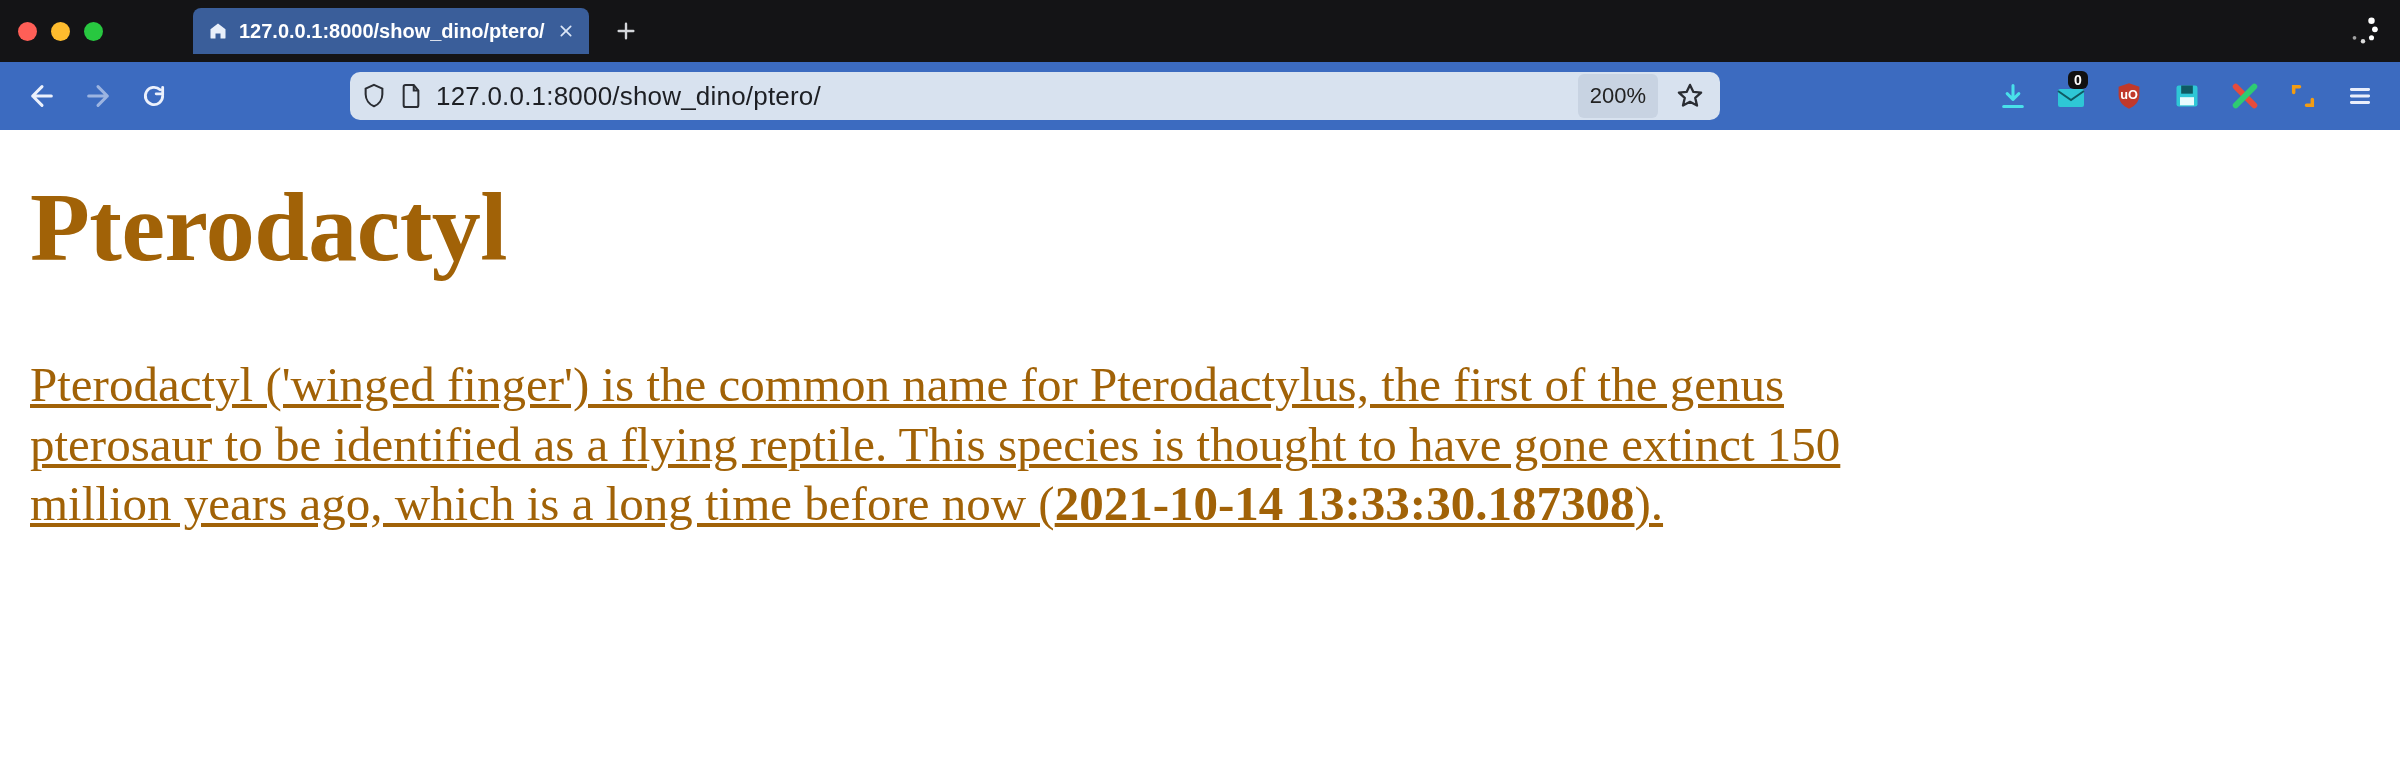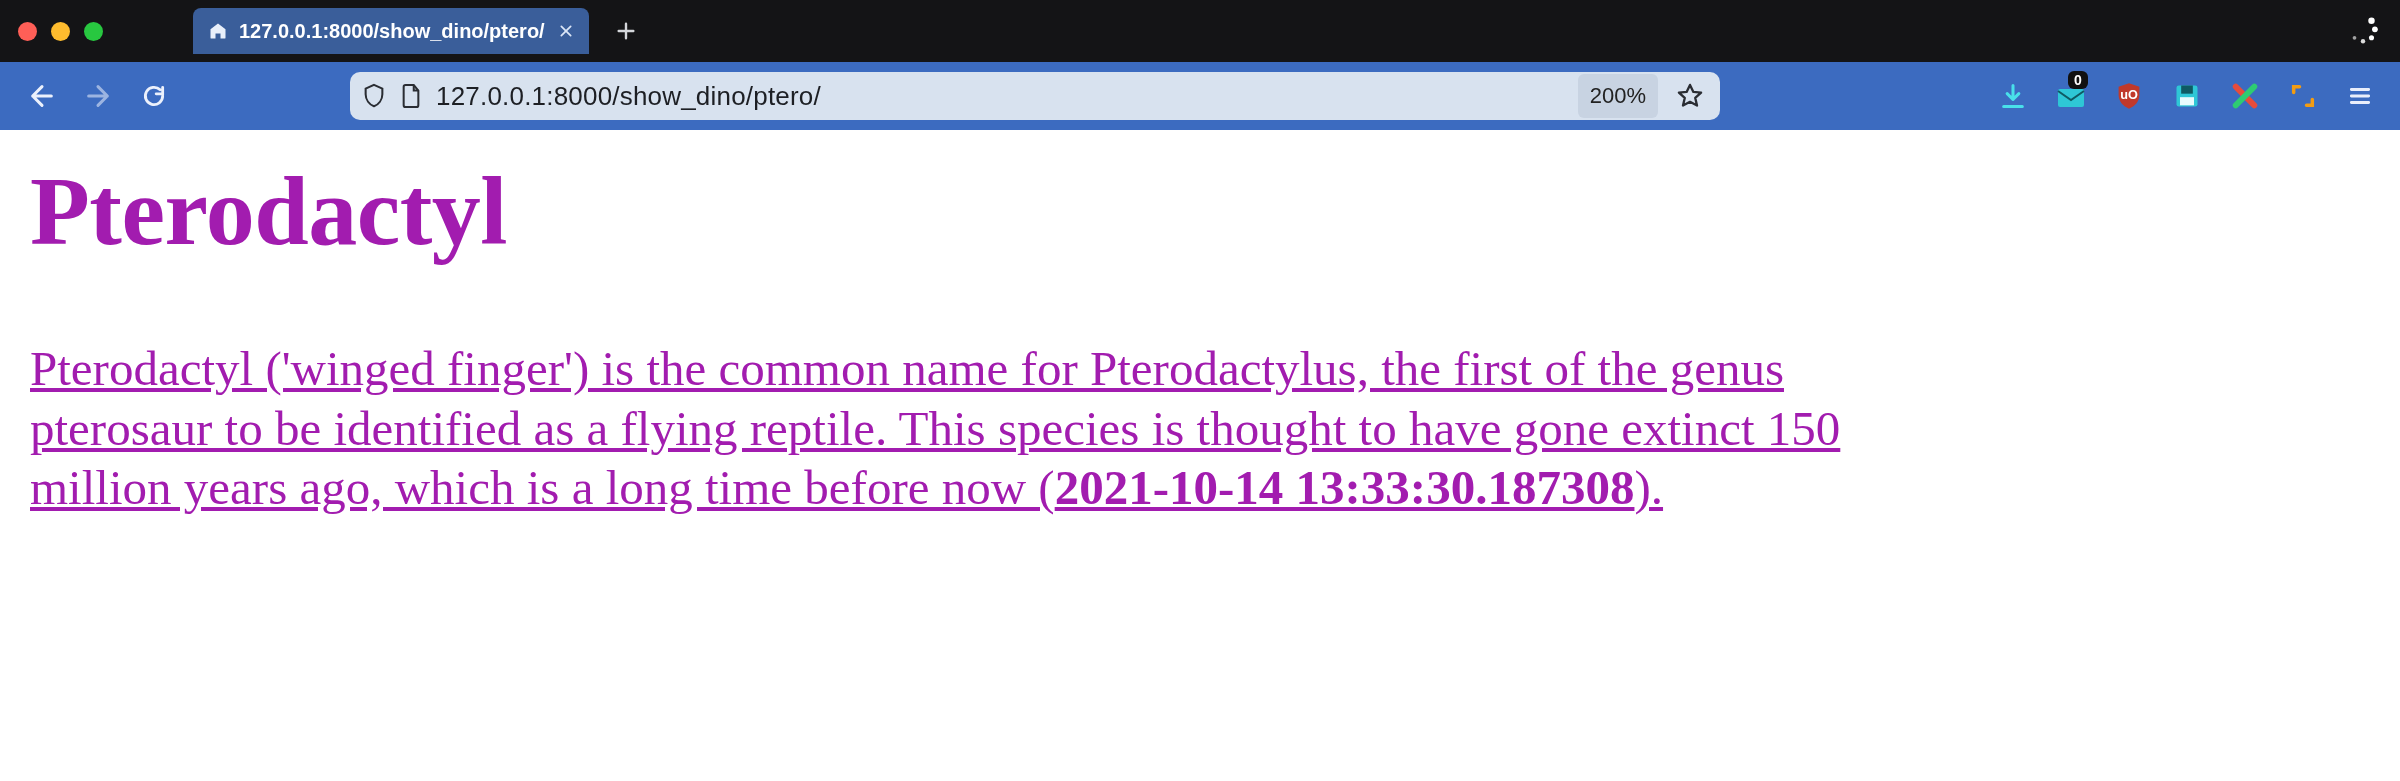--- a/index.html
+++ b/index.html
@@ -106,23 +106,23 @@
     .ext-icons { display:flex; align-items:center; gap: 24px; margin-right: 6px; }
     .ext { width: 34px; height: 34px; display:flex; align-items:center; justify-content:center; position:relative; }
     .ext .badge {
       position:absolute; top:-8px; left:14px; background:#111; color:#fff; font-size:14px;
       border-radius:6px; padding: 0 6px; line-height:18px; font-weight:700;
     }
     .menu-btn { width:36px; height:36px; display:flex; align-items:center; justify-content:center; color:#e9eefb; }
 
     
     .page {
-      padding: 30px 30px 0 30px;
+      padding: 46px 30px 0 30px;
       font-family: "Times New Roman", Times, serif;
-      color: #a21caf;
+      color: #a16207;
     }
     .page h1.title {
       font-size: 98px;
       font-weight: 700;
       line-height: 1.05;
       margin-bottom: 76px;
       letter-spacing: -0.5px;
     }
     .page p.body-text {
       font-size: 49px;

